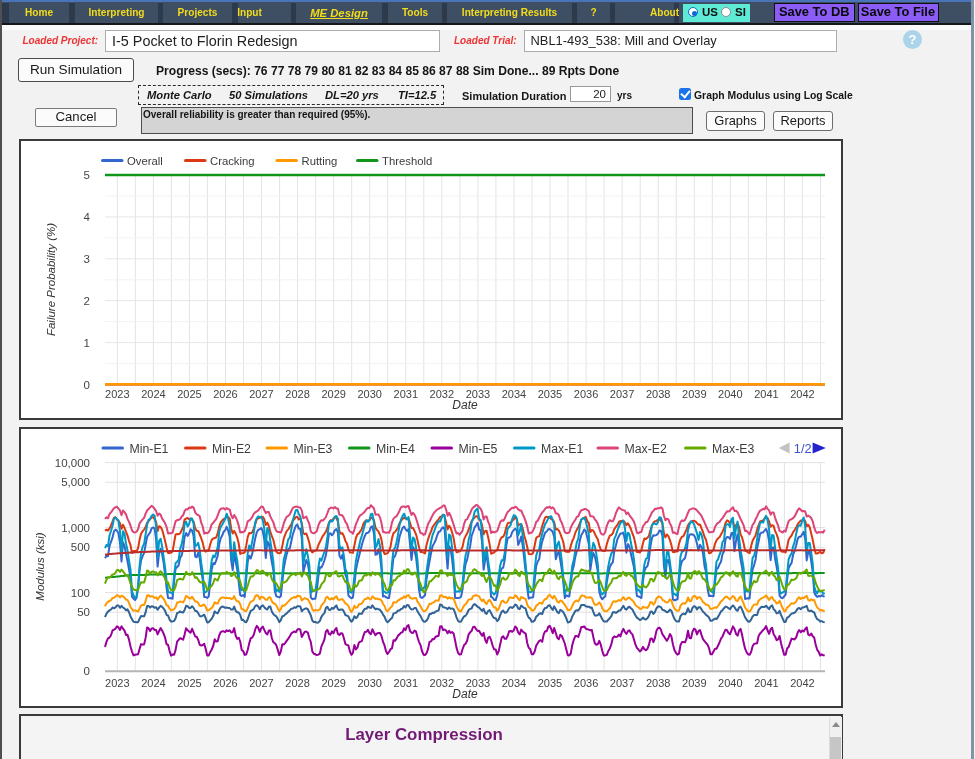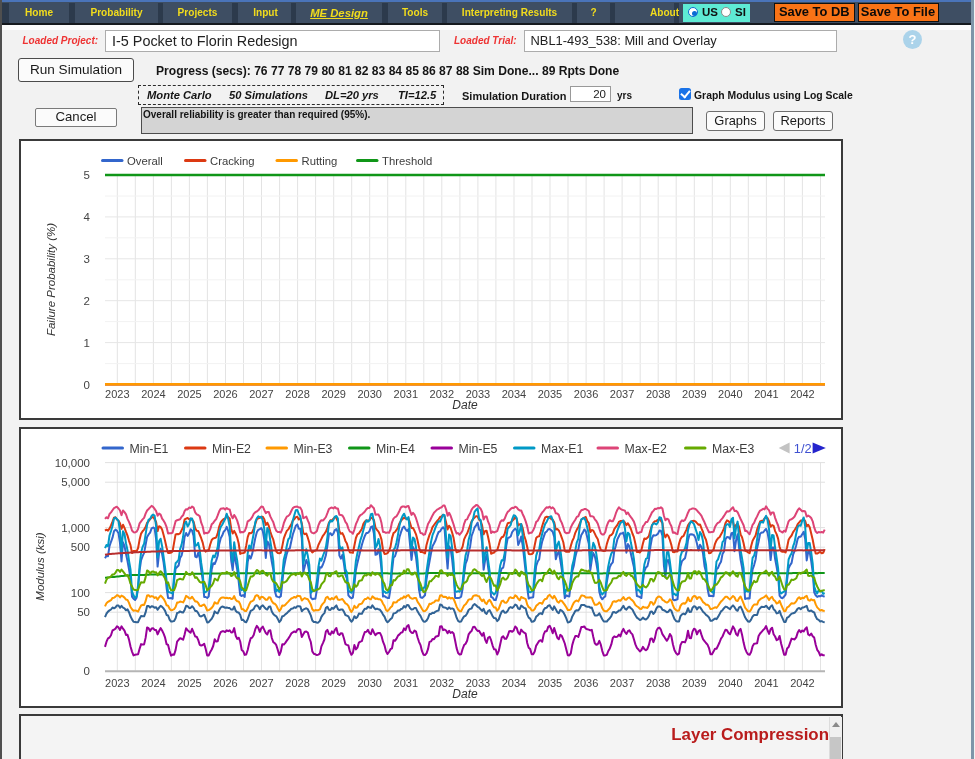--- a/index.html
+++ b/index.html
@@ -7,21 +7,21 @@
 body { font-family:"Liberation Sans", sans-serif; background:#f2f2f2; position:relative; }
 #frame { position:absolute; left:0; top:0; width:975px; height:759px; }
 .abs { position:absolute; }
 
 #nav { position:absolute; left:0; top:0; width:971px; height:25px; background:#3e4e63; border-top:2.5px solid #4a74b9; border-bottom:2px solid #14181d; }
 .nsep { position:absolute; top:2.5px; height:20.5px; background:#2c3a4c; }
 .navcell { position:absolute; top:2.5px; height:20.5px; color:#f2dc1c; font-size:10.1px; font-weight:bold; text-align:center; line-height:20.5px; }
 #medesign { font-style:italic; text-decoration:underline; font-size:11.3px; }
 .radiobox { position:absolute; left:683px; top:4px; width:67px; height:17.5px; background:#5eead4; font-size:11.5px; font-weight:bold; color:#111; }
 .rad { position:absolute; border-radius:50%; }
-.savebtn { position:absolute; top:2.5px; height:19px; background:#f97316; border:1.6px solid #101010; color:#0a0a0a; font-weight:bold; font-size:12.9px; text-align:center; line-height:15.5px; }
+.savebtn { position:absolute; top:2.5px; height:19px; background:#8b5cf6; border:1.6px solid #101010; color:#0a0a0a; font-weight:bold; font-size:12.9px; text-align:center; line-height:15.5px; }
 
 .redlbl { position:absolute; color:#ee3333; font-weight:bold; font-style:italic; font-size:10px; }
 .tbox { position:absolute; background:#fff; border:1px solid #acacac; font-size:13.5px; color:#222; padding-left:6px; line-height:20px; }
 .btn { position:absolute; background:#fbfbfb; border:1.3px solid #6e6e6e; border-radius:3px; text-align:center; color:#1a1a1a; }
 .blbl { position:absolute; font-weight:bold; color:#151515; }
 #dashbox { position:absolute; left:138px; top:85px; width:306px; height:20px; border:1.6px dashed #2a2a2a; }
 .ditem { position:absolute; top:89px; font-size:11.2px; font-style:italic; font-weight:bold; color:#141414; }
 #statbox { position:absolute; left:140.5px; top:106.5px; width:552px; height:27px; background:#d4d4d4; border:1.6px solid #4c4c4c; }
 
 .panel { position:absolute; left:18.5px; width:824.5px; background:#fff; border:2px solid #3a3a3a; }
@@ -41,23 +41,23 @@
   <div class="nsep" style="left:69px;  width:6px;"></div>
   <div class="nsep" style="left:158px; width:5px;"></div>
   <div class="nsep" style="left:232px; width:6px;"></div>
   <div class="nsep" style="left:291px; width:5px;"></div>
   <div class="nsep" style="left:382px; width:6px;"></div>
   <div class="nsep" style="left:442px; width:5px;"></div>
   <div class="nsep" style="left:572px; width:5px;"></div>
   <div class="nsep" style="left:610px; width:5px;"></div>
   <div class="nsep" style="left:674px; width:5px;"></div>
   <div class="navcell" style="left:9px;   width:60px;">Home</div>
-  <div class="navcell" style="left:75px;  width:83px;">Probability</div>
+  <div class="navcell" style="left:75px;  width:83px;">Interpreting</div>
   <div class="navcell" style="left:163px; width:69px;">Projects</div>
-  <div class="navcell" style="left:248px; width:35px;">Input</div>
+  <div class="navcell" style="left:232px; width:35px;">Input</div>
   <div class="navcell" style="left:296px; width:86px;"><span id="medesign">ME Design</span></div>
   <div class="navcell" style="left:388px; width:54px;">Tools</div>
   <div class="navcell" style="left:447px; width:125px;">Interpreting Results</div>
   <div class="navcell" style="left:577px; width:33px;">?</div>
   <div class="navcell" style="left:635px; width:59px;">About</div>
   <div class="radiobox">
      <span class="rad" style="left:5px;top:3.2px;width:10px;height:10px;border:1.4px solid #0b6bd3;background:#fff;"></span>
      <span class="rad" style="left:8.7px;top:6.9px;width:5.6px;height:5.6px;background:#0b6bd3;"></span>
      <span class="abs" style="left:19px;top:1.5px;">US</span>
      <span class="rad" style="left:38px;top:3.2px;width:10px;height:10px;border:1.2px solid #8c8c8c;background:#fff;"></span>
@@ -88,21 +88,21 @@
 
   <div class="btn" style="left:35px; top:108px; width:82px; height:18.5px; font-size:13.2px; line-height:16.5px; border:1px solid #7a7a7a; border-radius:2px;">Cancel</div>
   <div id="statbox"></div>
   <div class="blbl" style="left:143px; top:109px; font-size:10px;">Overall reliability is greater than required (95%).</div>
   <div class="btn" style="left:706px; top:110.5px; width:59px; height:20px; font-size:12.9px; line-height:17.5px;">Graphs</div>
   <div class="btn" style="left:773px; top:110.5px; width:60px; height:20px; font-size:12.9px; line-height:17.5px;">Reports</div>
 
   <div class="panel" style="top:139px; height:281px;"></div>
   <div class="panel" style="top:426.5px; height:281px;"></div>
   <div class="panel" style="top:714px; height:60px; background:#f4f4f4;"></div>
-  <div class="abs" style="left:19px; top:725px; width:810px; text-align:right; font-weight:bold; font-size:16.9px; color:#b91c1c;">Layer Compression</div>
+  <div class="abs" style="left:19px; top:725px; width:810px; text-align:center; font-weight:bold; font-size:16.9px; color:#701a75;">Layer Compression</div>
   <div id="sb">
       <div style="width:0;height:0;margin:5px auto 0;border-left:4px solid transparent;border-right:4px solid transparent;border-bottom:5px solid #8a8a8a;"></div>
     </div>
   <div id="sbthumb"></div>
 
   <svg class="abs" style="left:0;top:0;" width="975" height="759" font-family="&quot;Liberation Sans&quot;, sans-serif">
 
     <line x1="117.3" y1="175" x2="117.3" y2="384.5" stroke="#e3e3e3" stroke-width="1"></line>
 <line x1="135.3" y1="175" x2="135.3" y2="384.5" stroke="#e3e3e3" stroke-width="1"></line>
 <line x1="153.4" y1="175" x2="153.4" y2="384.5" stroke="#e3e3e3" stroke-width="1"></line>

